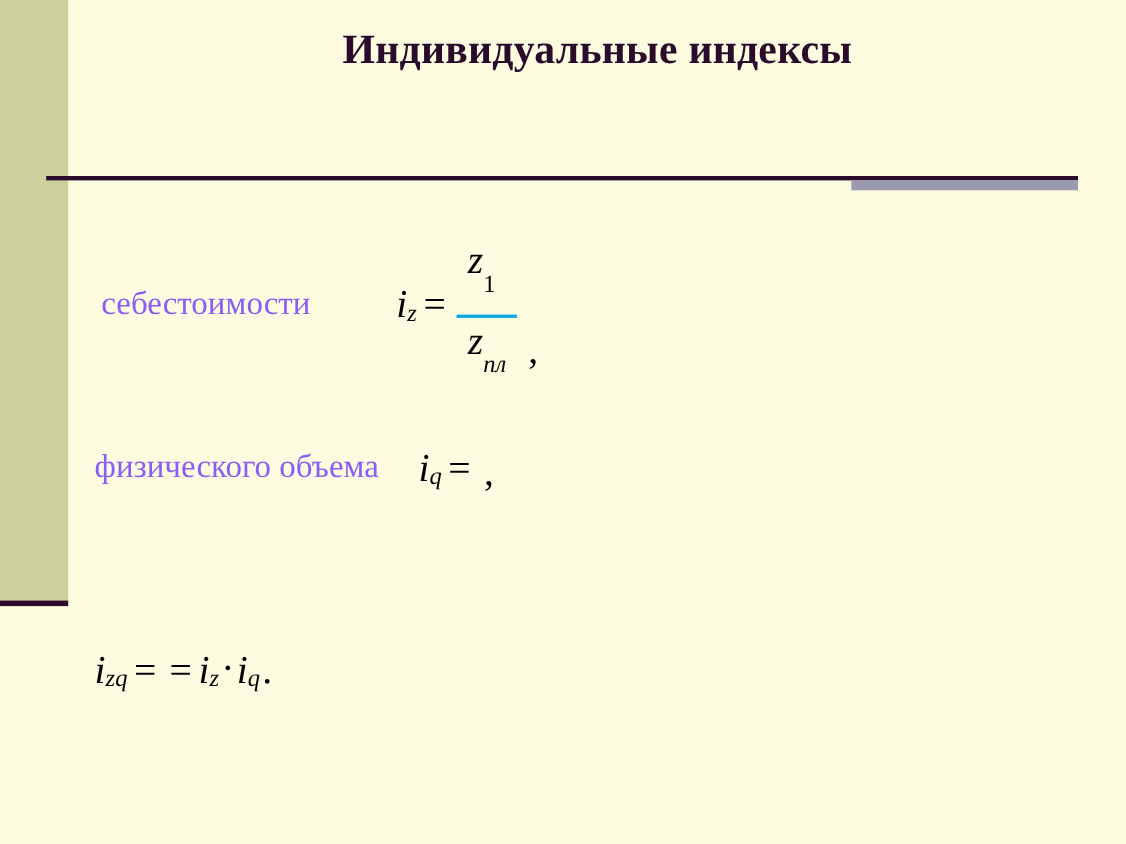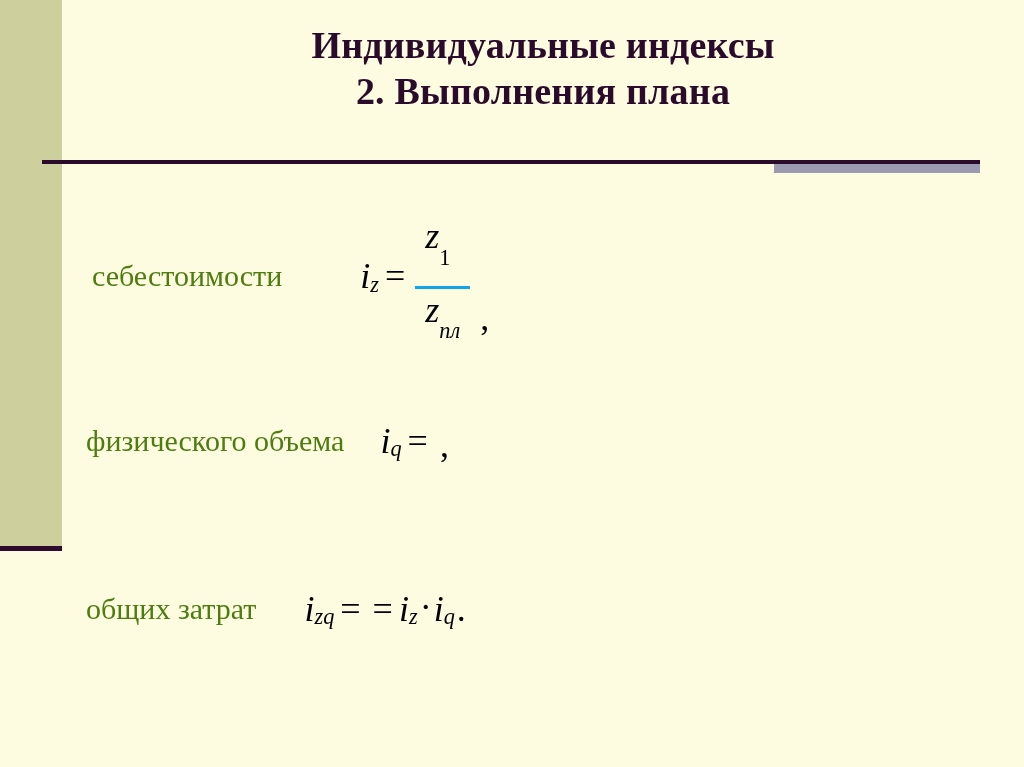--- a/index.html
+++ b/index.html
@@ -71,21 +71,21 @@
     height: 9px;
     background: #9a9ab0;
   }
   
   .row {
     position: absolute;
     display: flex;
     align-items: center;
   }
   .row-label {
-    color: #4d7c0f;
+    color: #8b5cf6;
     font-size: 30px;
     white-space: nowrap;
   }
   
   .math {
     display: inline-flex;
     align-items: center;
     font-family: "Liberation Serif", serif;
     font-style: italic;
     color: #000;
@@ -141,40 +141,39 @@
     padding: 0 2px;
     position: relative;
     top: -0.05em;
   }
   .period {
     font-style: normal;
     padding-left: 2px;
   }
   
   #row-cost { left: 92px; top: 218px; }
-  #row-volume { left: 86px; top: 420px; }
+  #row-volume { left: 86px; top: 404px; }
   #row-total { left: 86px; top: 588px; }
 
   #row-cost .row-label { margin-right: 78px; }
   #row-volume .row-label { margin-right: 36px; }
   #row-total .row-label { margin-right: 48px; }
 
   .math-36 { font-size: 36px; }
 </style>
 </head>
 <body>
 
 <div class="slide">
 
   <div class="left-bar"></div>
   <div class="left-bar-rule"></div>
 
   <div class="title-block">
     <span class="title-line">Индивидуальные индексы</span>
-    <span class="title-line">2. Выполнения плана</span>
   </div>
 
   <div class="title-rule"></div>
   <div class="title-rule-accent"></div>
 
   <div class="row" id="row-cost">
     <div class="row-label">себестоимости</div>
     <div class="math math-36">
       <span class="var">i</span>
         <span class="sub">z</span>
@@ -191,21 +190,20 @@
     <div class="row-label">физического объема</div>
     <div class="math math-36">
       <span class="var">i</span>
         <span class="sub">q</span>
       <span class="eq">=</span>
       <span class="comma">,</span>
     </div>
   </div>
 
   <div class="row" id="row-total">
-    <div class="row-label">общих затрат</div>
     <div class="math math-36">
       <span class="var">i</span>
         <span class="sub">zq</span>
       <span class="eq">=</span>
       <span class="eq">=</span>
       <span class="var">i</span>
         <span class="sub">z</span>
       <span class="dot">·</span>
       <span class="var">i</span>
         <span class="sub">q</span>

